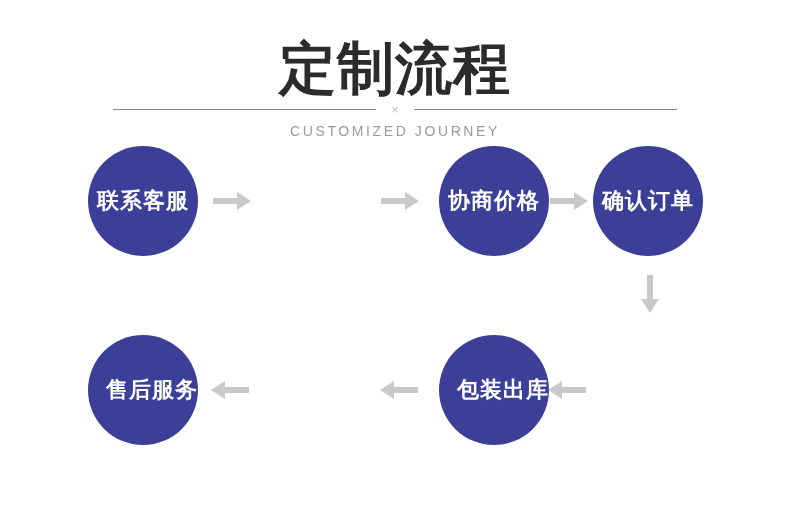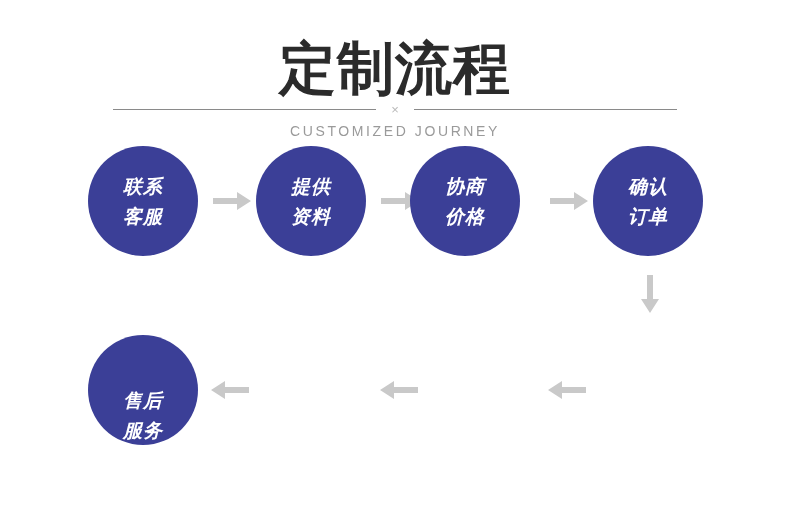--- a/index.html
+++ b/index.html
@@ -78,45 +78,44 @@
 
   
   .circle {
     position: absolute;
     width: 110px;
     height: 110px;
     border-radius: 50%;
     background: #3b3f97;
     color: #ffffff;
     display: flex;
-    flex-direction: column;
+    flex-direction: row;
     align-items: center;
     justify-content: center;
     font-family: "DejaVu Sans", "Liberation Sans", sans-serif;
     font-weight: bold;
-    font-size: 19px;
+    font-size: 22px;
     line-height: 30px;
     letter-spacing: 1px;
     text-align: center;
     box-sizing: border-box;
-    font-style: italic;
   }
   .circle .ln {
     display: block;
     white-space: nowrap;
   }
 
   
   .row-top    { top: 146px; }
   .row-bottom { top: 335px; justify-content: flex-end; }
 
   
   .col-1 { left: 88px; }
   .col-2 { left: 256px; }
-  .col-3 { left: 410px; }
+  .col-3 { left: 439px; }
   .col-4 { left: 593px; }
 
   
   .arrow {
     position: absolute;
     color: #c9c9c9;
   }
   .arrow svg { display: block; }
 
   .arrow-h { width: 38px; height: 20px; }
@@ -155,24 +154,20 @@
     <span class="ln">联系</span>
     <span class="ln">客服</span>
   </div>
 
   <div class="arrow arrow-h ah-1">
     <svg viewBox="0 0 38 20" width="38" height="20" aria-hidden="true">
       <path d="M0 7 H24 V1 L38 10 L24 19 V13 H0 Z" fill="currentColor"></path>
     </svg>
   </div>
 
-  <div class="circle row-top col-2">
-    <span class="ln">提供</span>
-    <span class="ln">资料</span>
-  </div>
 
   <div class="arrow arrow-h ah-2">
     <svg viewBox="0 0 38 20" width="38" height="20" aria-hidden="true">
       <path d="M0 7 H24 V1 L38 10 L24 19 V13 H0 Z" fill="currentColor"></path>
     </svg>
   </div>
 
   <div class="circle row-top col-3">
     <span class="ln">协商</span>
     <span class="ln">价格</span>
@@ -206,20 +201,24 @@
     </svg>
   </div>
 
 
   <div class="arrow arrow-h ah-5">
     <svg viewBox="0 0 38 20" width="38" height="20" aria-hidden="true">
       <path d="M38 7 H14 V1 L0 10 L14 19 V13 H38 Z" fill="currentColor"></path>
     </svg>
   </div>
 
+  <div class="circle row-bottom col-3">
+    <span class="ln">包装</span>
+    <span class="ln">出库</span>
+  </div>
 
   <div class="arrow arrow-h ah-6">
     <svg viewBox="0 0 38 20" width="38" height="20" aria-hidden="true">
       <path d="M38 7 H14 V1 L0 10 L14 19 V13 H38 Z" fill="currentColor"></path>
     </svg>
   </div>
 
 
 </div>
 

